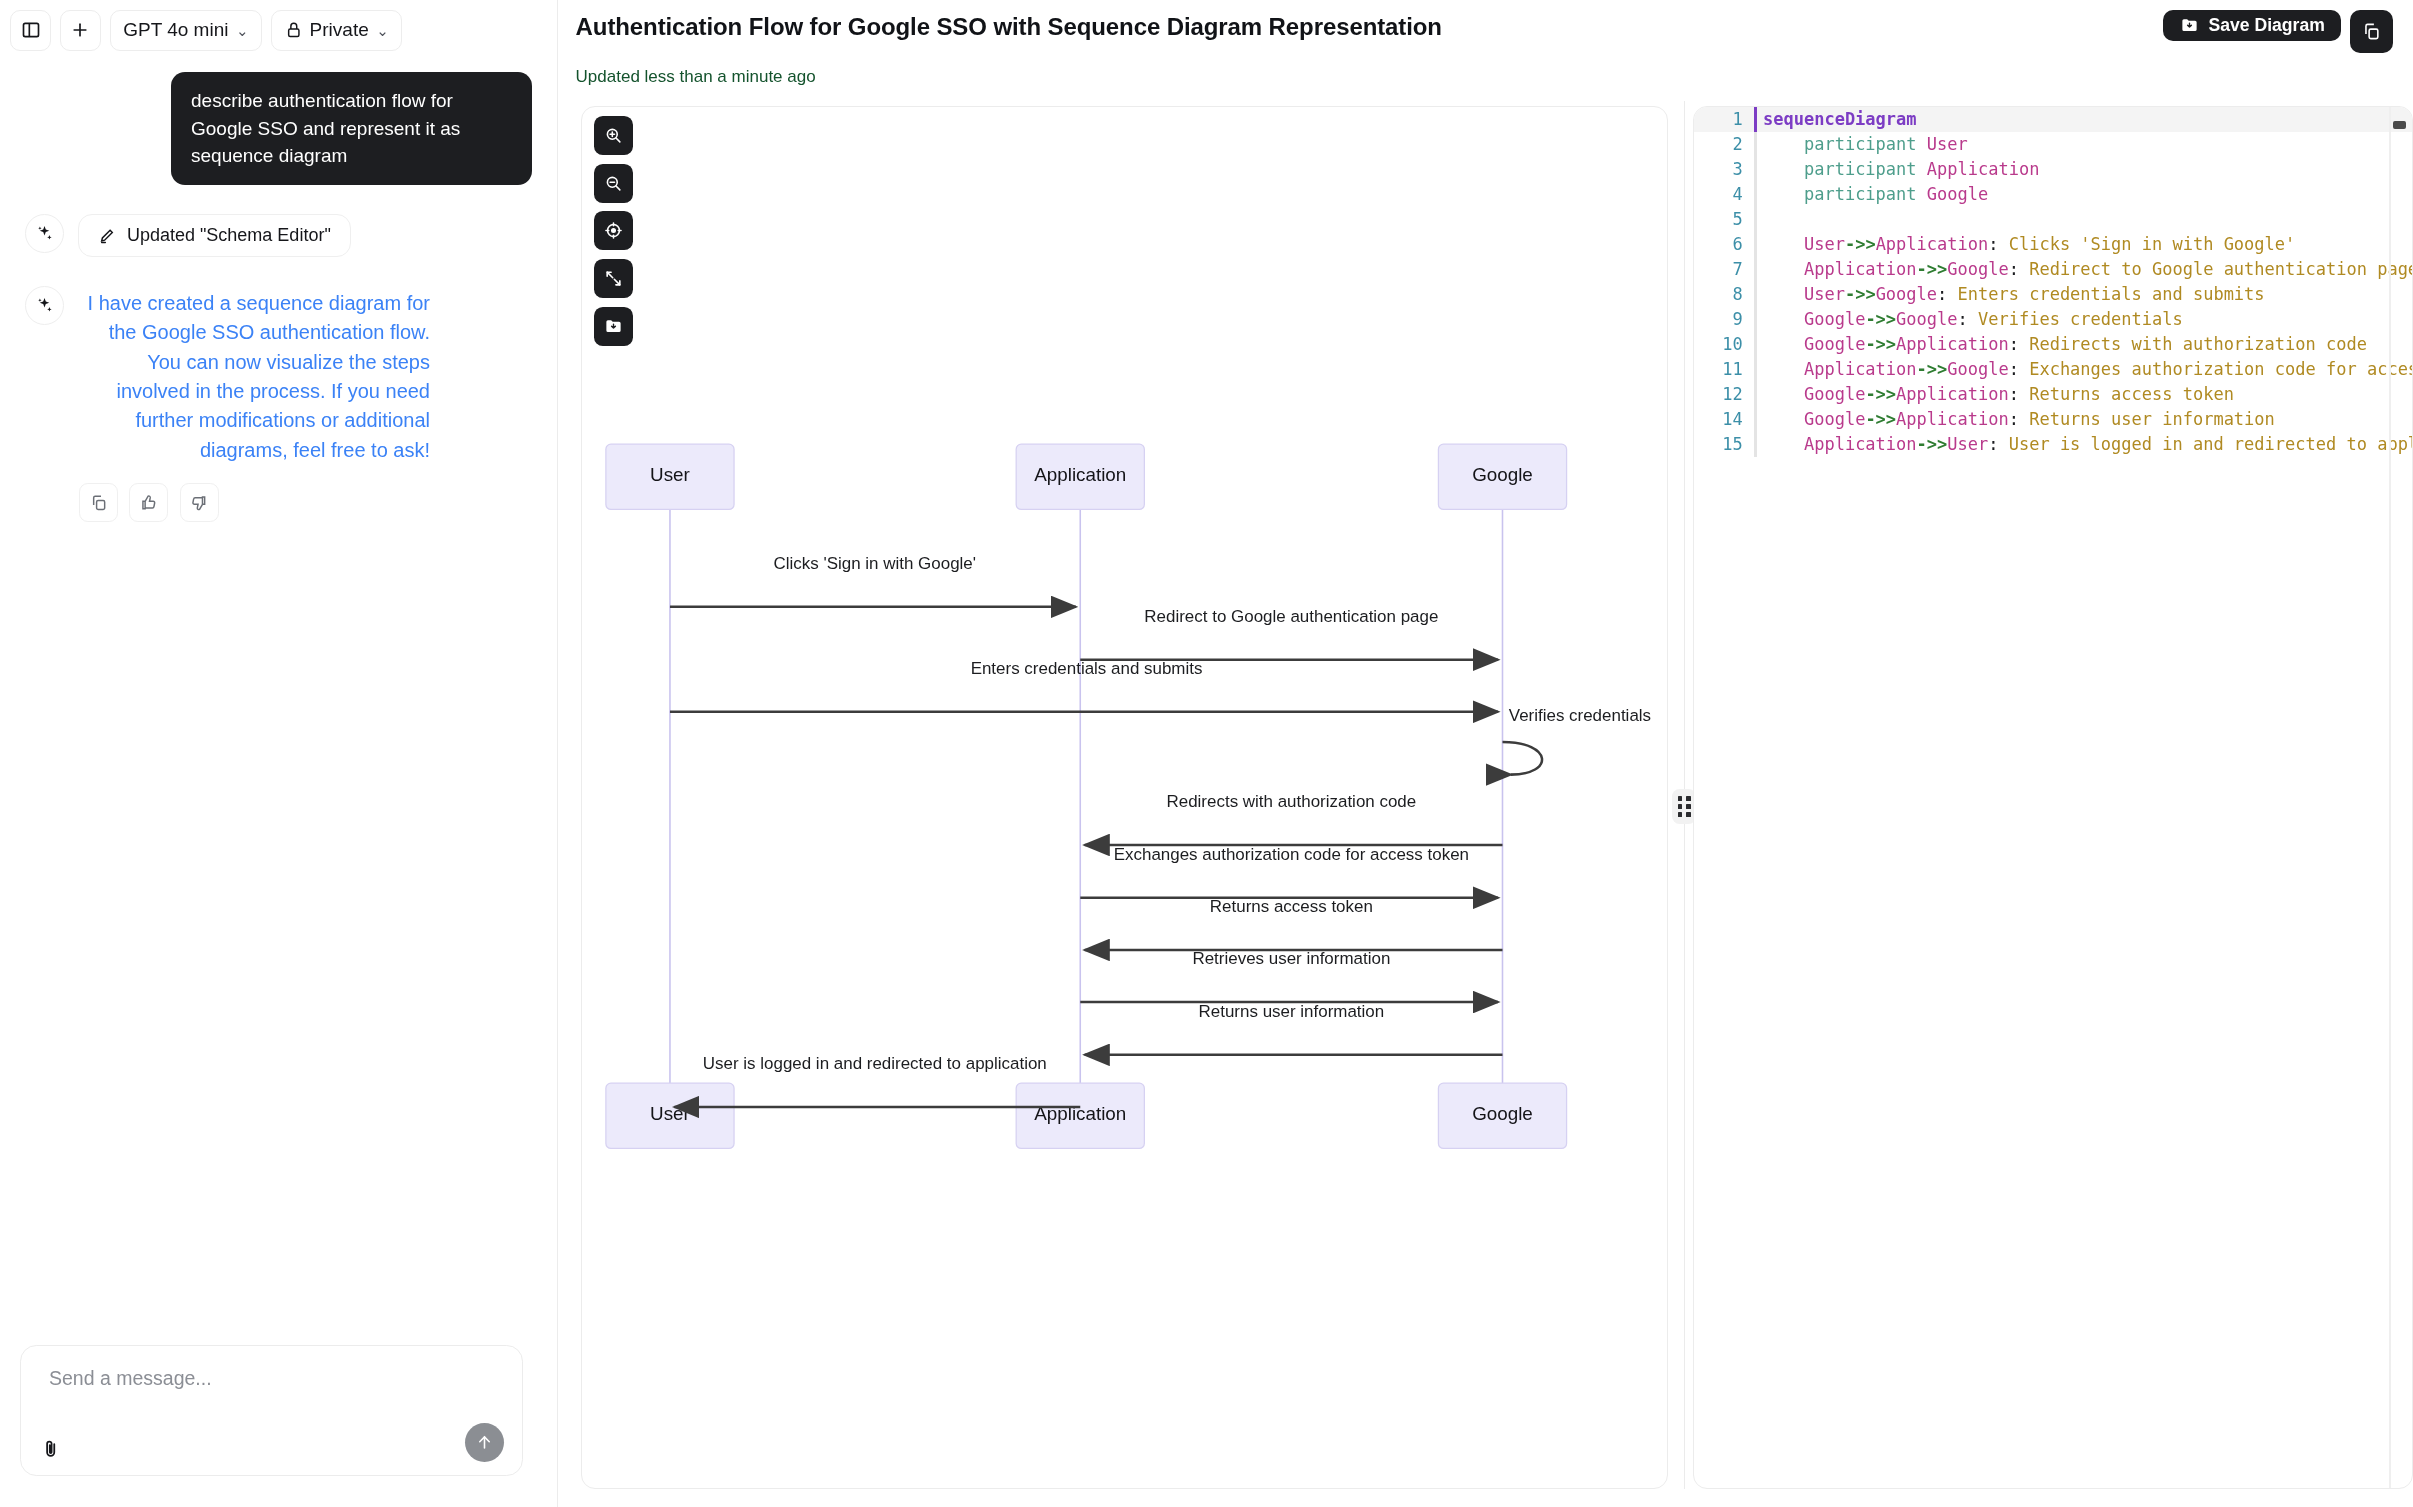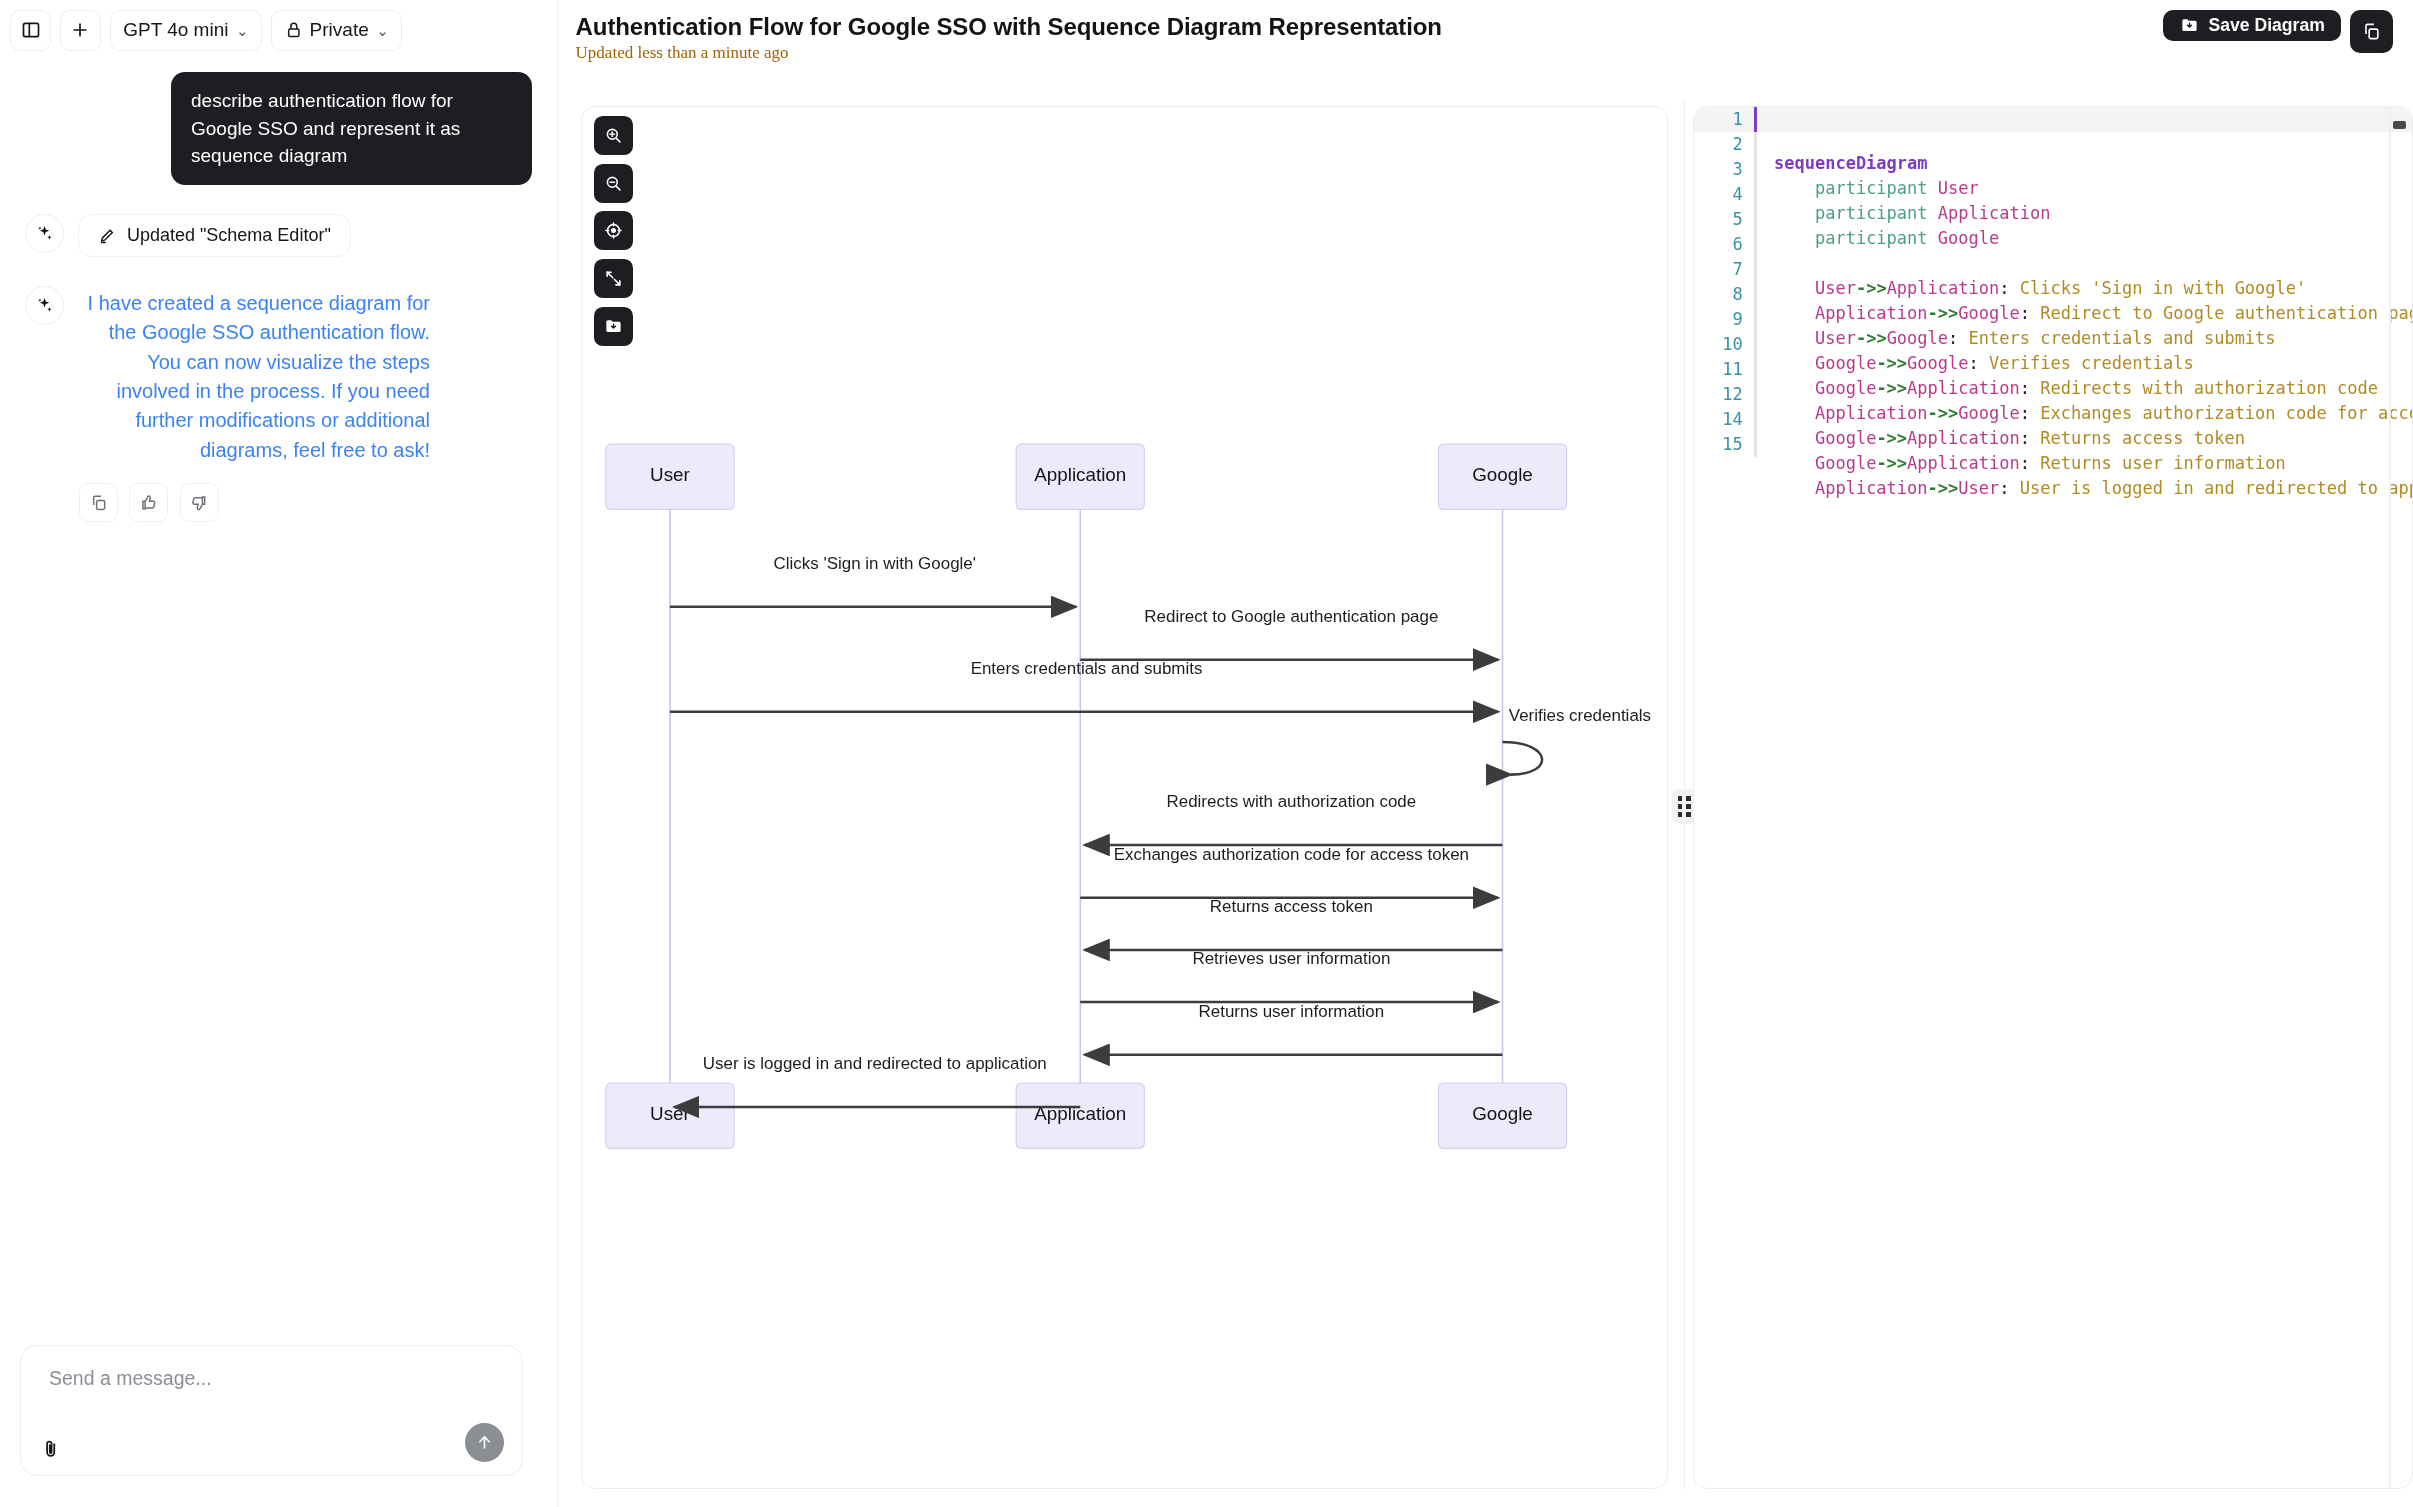--- a/index.html
+++ b/index.html
@@ -79,21 +79,21 @@
   .send-btn {
     position: absolute; right: 17.6px; bottom: 12.6px;
     width: 39px; height: 39px; border-radius: 50%;
     background: #8b8e93; display: flex; align-items: center; justify-content: center;
   }
 
   
   .main { flex: 1; position: relative; height: 1507px; }
   .main-head { padding: 12.6px 0 0 17.6px; position: relative; height: 88px; }
   .doc-title { font-size: 24px; font-weight: bold; color: #111317; letter-spacing: -0.1px; }
-  .doc-sub { font-size: 17px; color: #a16207; margin-top: 2px; font-family: Liberation Serif, serif; }
+  .doc-sub { font-size: 17px; color: #14532d; margin-top: 26px; }
   .head-actions { position: absolute; right: 20px; top: 10px; display: flex; gap: 8.8px; }
   .dark-btn {
     height: 31px; background: #1d1e21; color: #fff; border-radius: 10px;
     display: flex; align-items: center; gap: 10px; padding: 0 16.3px;
     font-size: 17.6px; font-weight: bold; white-space: nowrap;
   }
   .dark-sq {
     width: 43px; height: 43px; background: #1d1e21; border-radius: 10px;
     display: flex; align-items: center; justify-content: center;
   }
@@ -130,21 +130,21 @@
   .code-scroll { position: absolute; inset: 0; overflow: hidden; }
   .code-rows { font-family: "DejaVu Sans Mono", monospace; font-size: 17px; line-height: 25px; }
   .crow { display: flex; position: relative; height: 25px; white-space: pre; }
   .crow.active { background: #f4f4f4; }
   .crow.active .gut-bar { background: #7c3cc4; }
   .gut {
     width: 60px; flex: 0 0 60px; text-align: right; padding-right: 11.3px;
     color: #3c8fa8; user-select: none;
   }
   .gut-bar { position: absolute; left: 60px; top: 0; bottom: 0; width: 2.5px; background: #e4e4e4; }
-  .ctext { padding-left: 20px; margin-top: 44px; }
+  .ctext { padding-left: 9px; }
   .k-head { color: #7c3cc4; font-weight: bold; }
   .k-kw   { color: #4e9e8c; }
   .k-actor{ color: #b93a8c; }
   .k-arrow{ color: #2f7d32; font-weight: bold; }
   .k-colon{ color: #1c1d20; }
   .k-msg  { color: #b08a22; }
   .code-sb {
     position: absolute; right: 6.3px; top: 14px; width: 12.6px; height: 7.5px;
     background: #4a4a4a; border-radius: 1.9px;
   }

